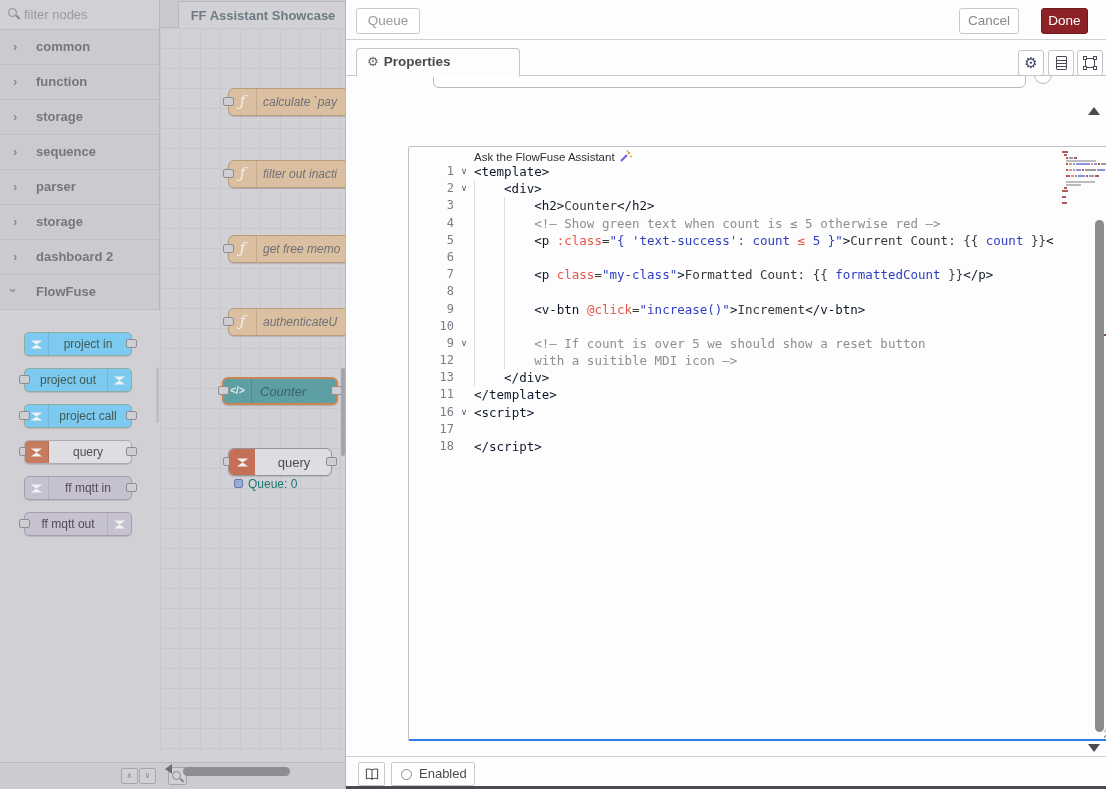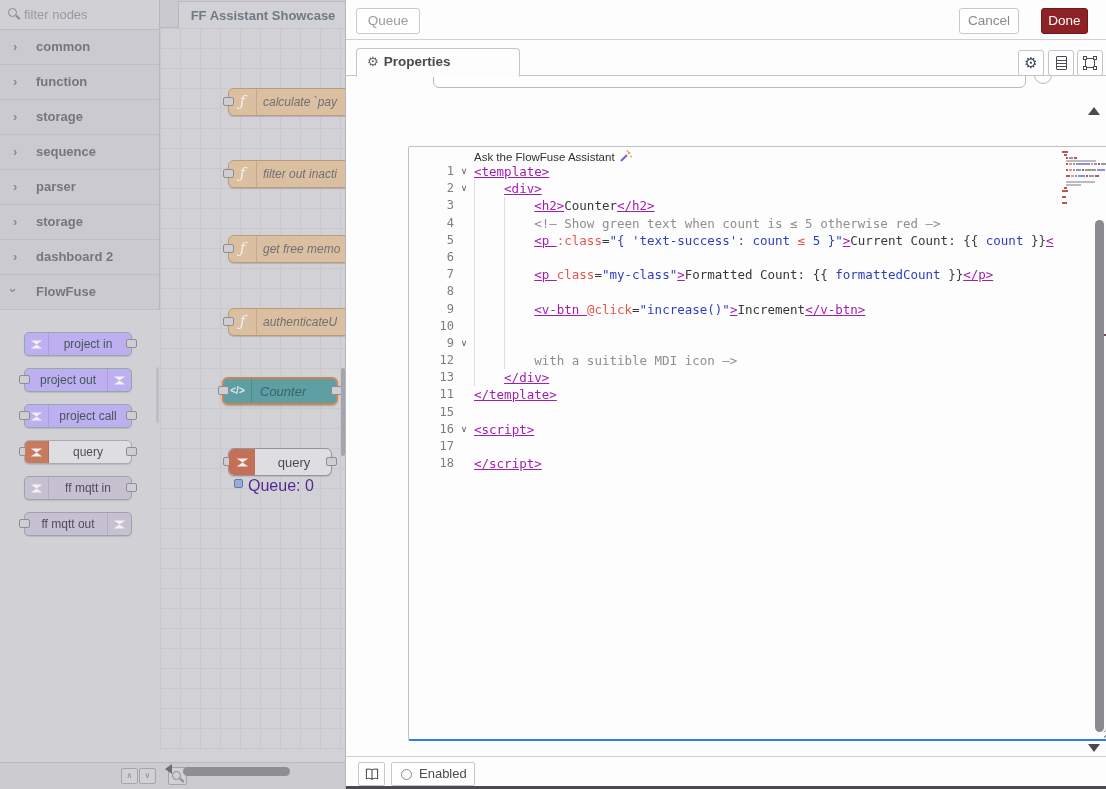--- a/index.html
+++ b/index.html
@@ -11,21 +11,21 @@
   .search-ph { position:absolute; left:24px; top:7px; font-size:13px; color:#9c9ca3; }
   .mag { width:13px; height:13px; position:relative; display:inline-block; }
   .mag::before { content:''; position:absolute; width:7px; height:7px; border:1.5px solid #8a8a90; border-radius:50%; left:0; top:0; }
   .mag::after { content:''; position:absolute; width:1.5px; height:5px; background:#8a8a90; transform:rotate(-45deg); left:8.5px; top:7px; }
   .search-icon { position:absolute; left:8px; top:8px; }
   .pcat { position:relative; height:35px; background:#d3d3d8; border-bottom:1px solid #c6c6ca; }
   .pcat .chev { position:absolute; left:13px; top:9px; color:#8a8a90; font-size:13px; font-weight:bold; }
   .pcat .chev.down { transform:rotate(90deg); left:11px; top:8px; display:inline-block; }
   .pcat-label { position:absolute; left:36px; top:9px; font-size:13px; font-weight:bold; color:#75757c; }
   #ff-nodes { position:absolute; left:0; top:310px; width:160px; bottom:27px; background:#dadade; padding-top:22px; }
-  .pnode { position:relative; width:108px; height:24px; margin:0 0 12px 24px; border-radius:5px; border:1px solid #8fb3a6; background:#c4b5fd; box-shadow:0 1px 1px rgba(0,0,0,0.12); }
+  .pnode { position:relative; width:108px; height:24px; margin:0 0 12px 24px; border-radius:5px; border:1px solid #8fb3a6; background:#7dd3fc; box-shadow:0 1px 1px rgba(0,0,0,0.12); }
   .pnode .pnode-label { position:absolute; top:4px; font-size:12px; color:#3a564f; }
   .pnode.icon-left .pnode-label { left:28px; right:8px; text-align:center; }
   .pnode.icon-right .pnode-label { left:8px; right:28px; text-align:center; }
   .pnode-icon { position:absolute; top:0; width:24px; height:22px; display:flex; align-items:center; justify-content:center; }
   .pnode.icon-left .pnode-icon { left:0; border-right:1px solid rgba(0,0,0,0.10); }
   .pnode.icon-right .pnode-icon { right:0; border-left:1px solid rgba(0,0,0,0.10); }
   .pnode.white { background:#e9e9ec; border-color:#b0b0b6; }
   .pnode.white .pnode-label { color:#4a4a50; }
   .pnode.white .pnode-icon { background:#cf7a5a; border-radius:4px 0 0 4px; }
   .pnode.purple { background:#cfc9d8; border-color:#aaa2b8; }
@@ -45,21 +45,21 @@
   .fnode { position:absolute; height:28px; border-radius:6px; border:1px solid #c2a077; background:#e5c8a3; box-shadow:0 1px 1px rgba(0,0,0,0.15); }
   .fnode .nicon { position:absolute; left:0; top:0; width:28px; height:26px; border-right:1px solid rgba(0,0,0,0.12); color:#fdfdfd; font-family:"DejaVu Serif",serif; font-style:italic; font-size:15px; text-align:center; line-height:25px; }
   .fnode .nlabel { position:absolute; left:34px; top:6px; font-size:12px; font-style:italic; color:#6f6f74; white-space:nowrap; }
   .tnode { position:absolute; left:62px; top:377px; width:116px; height:28px; background:#5ba3a8; border:2px solid #d2874d; border-radius:6px; box-shadow:0 1px 2px rgba(0,0,0,0.2); }
   .tnode .nicon { position:absolute; left:0; top:0; width:28px; height:24px; border-right:1px solid rgba(0,0,0,0.15); color:#eef5f5; font-size:10px; font-weight:bold; text-align:center; line-height:24px; }
   .tnode .nlabel { position:absolute; left:36px; top:5px; font-size:13px; font-style:italic; color:#336166; }
   .qnode { position:absolute; left:68px; top:448px; width:104px; height:28px; background:#e9e9ec; border:1px solid #97979d; border-radius:6px; box-shadow:0 1px 1px rgba(0,0,0,0.12); }
   .qnode .nicon { position:absolute; left:0; top:0; width:26px; height:26px; background:#cc6f52; border-radius:5px 0 0 5px; display:flex; align-items:center; justify-content:center; }
   .qnode .nlabel { position:absolute; left:32px; right:4px; top:6px; font-size:13px; color:#46464c; text-align:center; }
   .status-dot { position:absolute; left:74px; top:479px; width:9px; height:9px; background:#9db1dd; border:1px solid #5d79b5; border-radius:2px; }
-  .status-label { position:absolute; left:88px; top:477px; font-size:16px; color:#4c1d95; }
+  .status-label { position:absolute; left:88px; top:477px; font-size:12px; color:#0f766e; }
   .cv-vscroll { position:absolute; right:0; top:368px; width:4px; height:88px; background:#aaaaaf; border-radius:2px; }
   .hscroll-arrow { position:absolute; left:5px; bottom:15px; width:0; height:0; border:5px solid transparent; border-right:7px solid #6d6d72; border-left:none; }
   .hscroll-thumb { position:absolute; left:23px; bottom:13px; width:107px; height:9px; background:#8f8f94; border-radius:5px; }
   .cv-footer { position:absolute; left:0; bottom:0; width:185px; height:27px; background:#d4d4d8; border-top:1px solid #c0c0c5; }
   .zoom-btn { position:absolute; left:8px; top:4px; width:19px; height:18px; border:1px solid #aaaaaf; background:#dadade; border-radius:2px; }
   .zoom-btn .mag { position:absolute; left:3px; top:3px; }
   #shade { position:absolute; left:0; top:0; width:345px; height:789px; background:rgba(130,130,135,0.10); pointer-events:none; }
 
   
   #dialog { position:absolute; left:345px; top:0; width:761px; height:789px; background:#fdfdfd; border-left:1px solid #b5b5ba; }
@@ -92,21 +92,21 @@
   
   #editor { position:absolute; left:18px; top:146px; width:709px; height:595px; background:#fdfdfd; border:1px solid #bfbfc4; border-bottom:2px solid #2e7fe8; border-radius:2px;margin-left:44px; }
   .hint { position:absolute; left:65px; top:3px; font-size:11.5px; color:#2f2f35; }
   .hint svg { vertical-align:-2px; margin-left:4px; }
   #code-lines { position:absolute; left:0; top:16px; right:14px; overflow:hidden; }
   .code-row { display:flex; height:17.2px; white-space:pre; font-family:"DejaVu Sans Mono",monospace; font-size:12.5px; line-height:17.2px; }
   .ln { width:45px; text-align:right; color:#7c7c87; font-size:12px; flex:none; }
   .fold { width:20px; text-align:center; color:#5a5a62; font-size:9px; flex:none; font-family:"DejaVu Sans",sans-serif; }
   .code { flex:1; overflow:hidden; }
   .ind { display:inline-block; width:4ch; height:17.2px; border-left:1px solid #dddde4; vertical-align:top; }
-  .c-tag { color:#a21caf;text-decoration:underline; } .c-attr { color:#e45649; } .c-str { color:#2f3ec0; } .c-cmt { color:#8f8f8f; } .c-txt { color:#383838; }
+  .c-tag { color:#0f172a; } .c-attr { color:#e45649; } .c-str { color:#2f3ec0; } .c-cmt { color:#8f8f8f; } .c-txt { color:#383838; }
   #minimap { position:absolute; right:6px; top:4px; width:48px; height:60px; overflow:hidden; }
   .mm-row { height:3px; white-space:nowrap; }
   .mm-bar { display:inline-block; height:2px; margin-right:1px; vertical-align:top; }
   .ov-dash { position:absolute; right:2px; top:187px; width:12px; height:2px; background:#7c4a55; }
   .resize-handle { position:absolute; right:1px; bottom:1px; width:11px; height:11px; background:repeating-linear-gradient(135deg, transparent 0 3px, #9a9aa0 3px 4px); }
 
   
   .dlg-up { position:absolute; left:742px; top:107px; width:0; height:0; border:6px solid transparent; border-bottom:8px solid #4a4a50; border-top:none; }
   .dlg-down { position:absolute; left:742px; top:744px; width:0; height:0; border:6px solid transparent; border-top:8px solid #4a4a50; border-bottom:none; }
   .dlg-thumb { position:absolute; left:749px; top:220px; width:9px; height:512px; background:#8a8a8f; border-radius:5px; }
@@ -332,25 +332,24 @@
         <div class="code-row"><span class="ln">1</span><span class="fold">∨</span><span class="code"><span class="c-tag">&lt;template&gt;</span></span></div>
         <div class="code-row"><span class="ln">2</span><span class="fold">∨</span><span class="code"><span class="ind"></span><span class="c-tag">&lt;div&gt;</span></span></div>
         <div class="code-row"><span class="ln">3</span><span class="fold"></span><span class="code"><span class="ind"></span><span class="ind"></span><span class="c-tag">&lt;h2&gt;</span><span class="c-txt">Counter</span><span class="c-tag">&lt;/h2&gt;</span></span></div>
         <div class="code-row"><span class="ln">4</span><span class="fold"></span><span class="code"><span class="ind"></span><span class="ind"></span><span class="c-cmt">&lt;!— Show green text when count is ≤ 5 otherwise red —&gt;</span></span></div>
         <div class="code-row"><span class="ln">5</span><span class="fold"></span><span class="code"><span class="ind"></span><span class="ind"></span><span class="c-tag">&lt;p </span><span class="c-attr">:class</span><span class="c-txt">=</span><span class="c-str">"{ 'text-success': count </span><span class="c-attr">≤</span><span class="c-str"> 5 }"</span><span class="c-tag">&gt;</span><span class="c-txt">Current Count: {{ </span><span class="c-str">count</span><span class="c-txt"> }}</span><span class="c-tag">&lt;</span></span></div>
         <div class="code-row"><span class="ln">6</span><span class="fold"></span><span class="code"><span class="ind"></span><span class="ind"></span></span></div>
         <div class="code-row"><span class="ln">7</span><span class="fold"></span><span class="code"><span class="ind"></span><span class="ind"></span><span class="c-tag">&lt;p </span><span class="c-attr">class</span><span class="c-txt">=</span><span class="c-str">"my-class"</span><span class="c-tag">&gt;</span><span class="c-txt">Formatted Count: {{ </span><span class="c-str">formattedCount</span><span class="c-txt"> }}</span><span class="c-tag">&lt;/p&gt;</span></span></div>
         <div class="code-row"><span class="ln">8</span><span class="fold"></span><span class="code"><span class="ind"></span><span class="ind"></span></span></div>
         <div class="code-row"><span class="ln">9</span><span class="fold"></span><span class="code"><span class="ind"></span><span class="ind"></span><span class="c-tag">&lt;v-btn </span><span class="c-attr">@click</span><span class="c-txt">=</span><span class="c-str">"increase()"</span><span class="c-tag">&gt;</span><span class="c-txt">Increment</span><span class="c-tag">&lt;/v-btn&gt;</span></span></div>
         <div class="code-row"><span class="ln">10</span><span class="fold"></span><span class="code"><span class="ind"></span><span class="ind"></span></span></div>
-        <div class="code-row"><span class="ln">9</span><span class="fold">∨</span><span class="code"><span class="ind"></span><span class="ind"></span></span></div>
+        <div class="code-row"><span class="ln">9</span><span class="fold">∨</span><span class="code"><span class="ind"></span><span class="ind"></span><span class="c-cmt">&lt;!— If count is over 5 we should show a reset button</span></span></div>
         <div class="code-row"><span class="ln">12</span><span class="fold"></span><span class="code"><span class="ind"></span><span class="ind"></span><span class="c-cmt">with a suitible MDI icon —&gt;</span></span></div>
         <div class="code-row"><span class="ln">13</span><span class="fold"></span><span class="code"><span class="ind"></span><span class="c-tag">&lt;/div&gt;</span></span></div>
         <div class="code-row"><span class="ln">11</span><span class="fold"></span><span class="code"><span class="c-tag">&lt;/template&gt;</span></span></div>
-        <div class="code-row"><span class="ln">15</span><span class="fold"></span><span class="code"></span></div>
         <div class="code-row"><span class="ln">16</span><span class="fold">∨</span><span class="code"><span class="c-tag">&lt;script&gt;</span></span></div>
         <div class="code-row"><span class="ln">17</span><span class="fold"></span><span class="code"></span></div>
         <div class="code-row"><span class="ln">18</span><span class="fold"></span><span class="code"><span class="c-tag">&lt;/script&gt;</span></span></div>
       </div>
     <div id="minimap">
         <div class="mm-row" style="padding-left: 0px;"><span class="mm-bar" style="width: 5.5px; background: rgb(178, 88, 88);"></span></div>
         <div class="mm-row" style="padding-left: 2px;"><span class="mm-bar" style="width: 2.75px; background: rgb(178, 88, 88);"></span></div>
         <div class="mm-row" style="padding-left: 4px;"><span class="mm-bar" style="width: 2.2px; background: rgb(178, 88, 88);"></span><span class="mm-bar" style="width: 3.85px; background: rgb(154, 154, 154);"></span><span class="mm-bar" style="width: 2.75px; background: rgb(178, 88, 88);"></span></div>
         <div class="mm-row" style="padding-left: 4px;"><span class="mm-bar" style="width: 29.7px; background: rgb(188, 188, 188);"></span></div>
         <div class="mm-row" style="padding-left: 4px;"><span class="mm-bar" style="width: 2px; background: rgb(178, 88, 88);"></span><span class="mm-bar" style="width: 3.3px; background: rgb(239, 144, 134);"></span><span class="mm-bar" style="width: 2px; background: rgb(154, 154, 154);"></span><span class="mm-bar" style="width: 13.75px; background: rgb(136, 146, 222);"></span><span class="mm-bar" style="width: 2px; background: rgb(239, 144, 134);"></span><span class="mm-bar" style="width: 2.75px; background: rgb(136, 146, 222);"></span><span class="mm-bar" style="width: 2px; background: rgb(178, 88, 88);"></span><span class="mm-bar" style="width: 9.9px; background: rgb(154, 154, 154);"></span></div>

